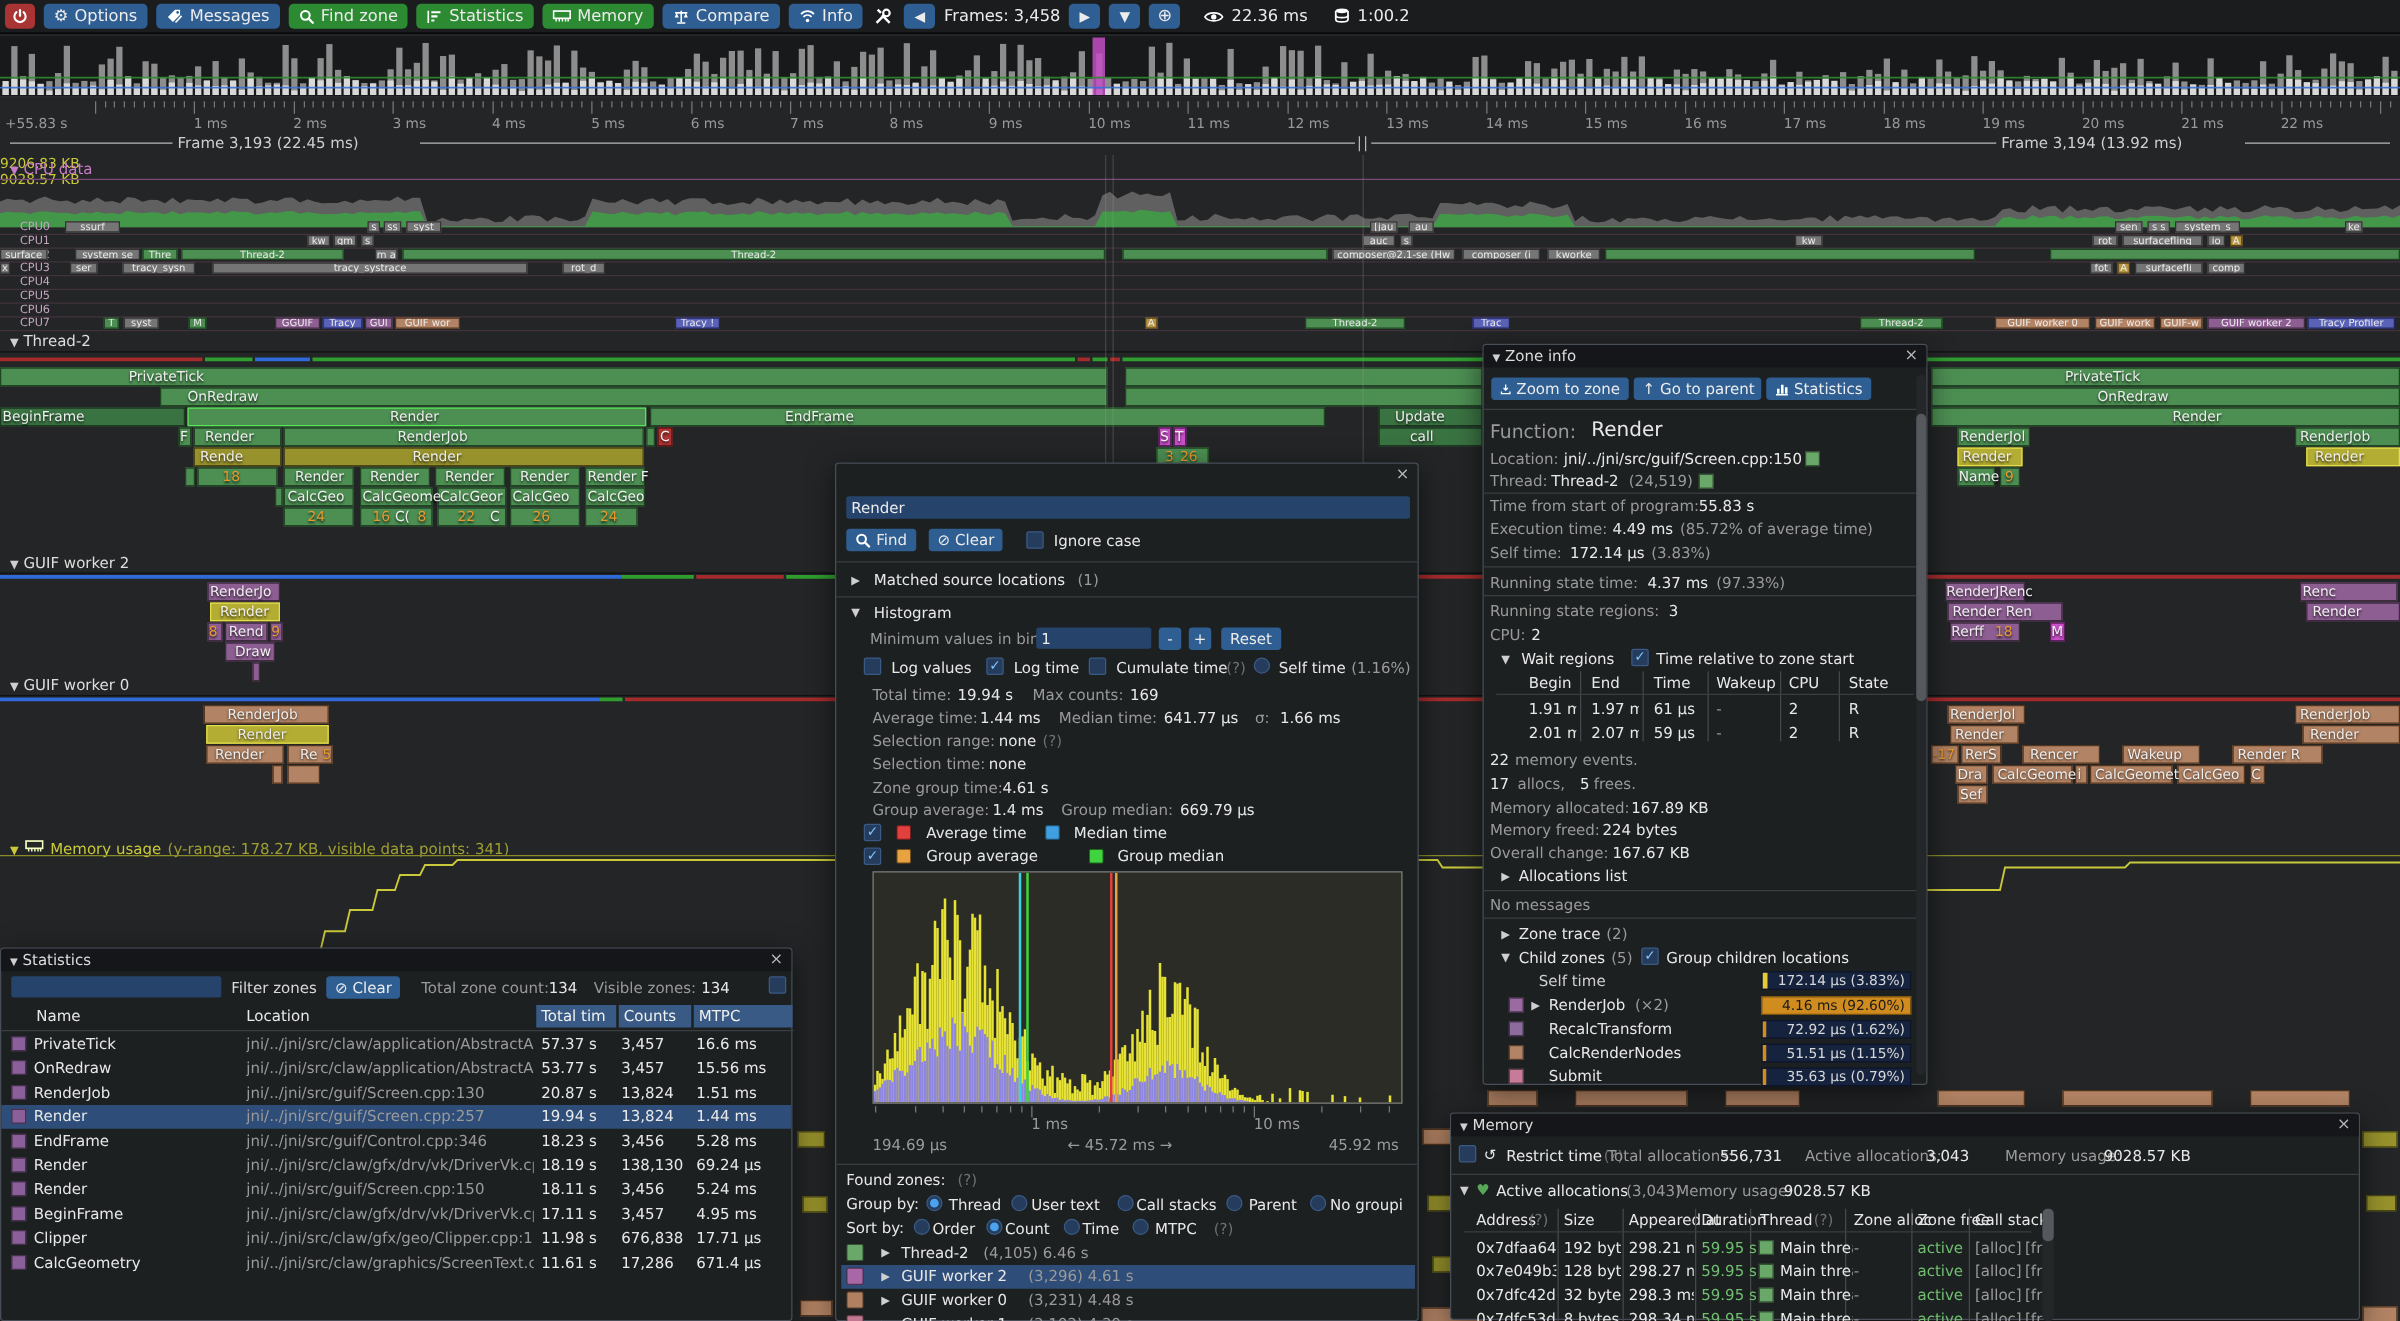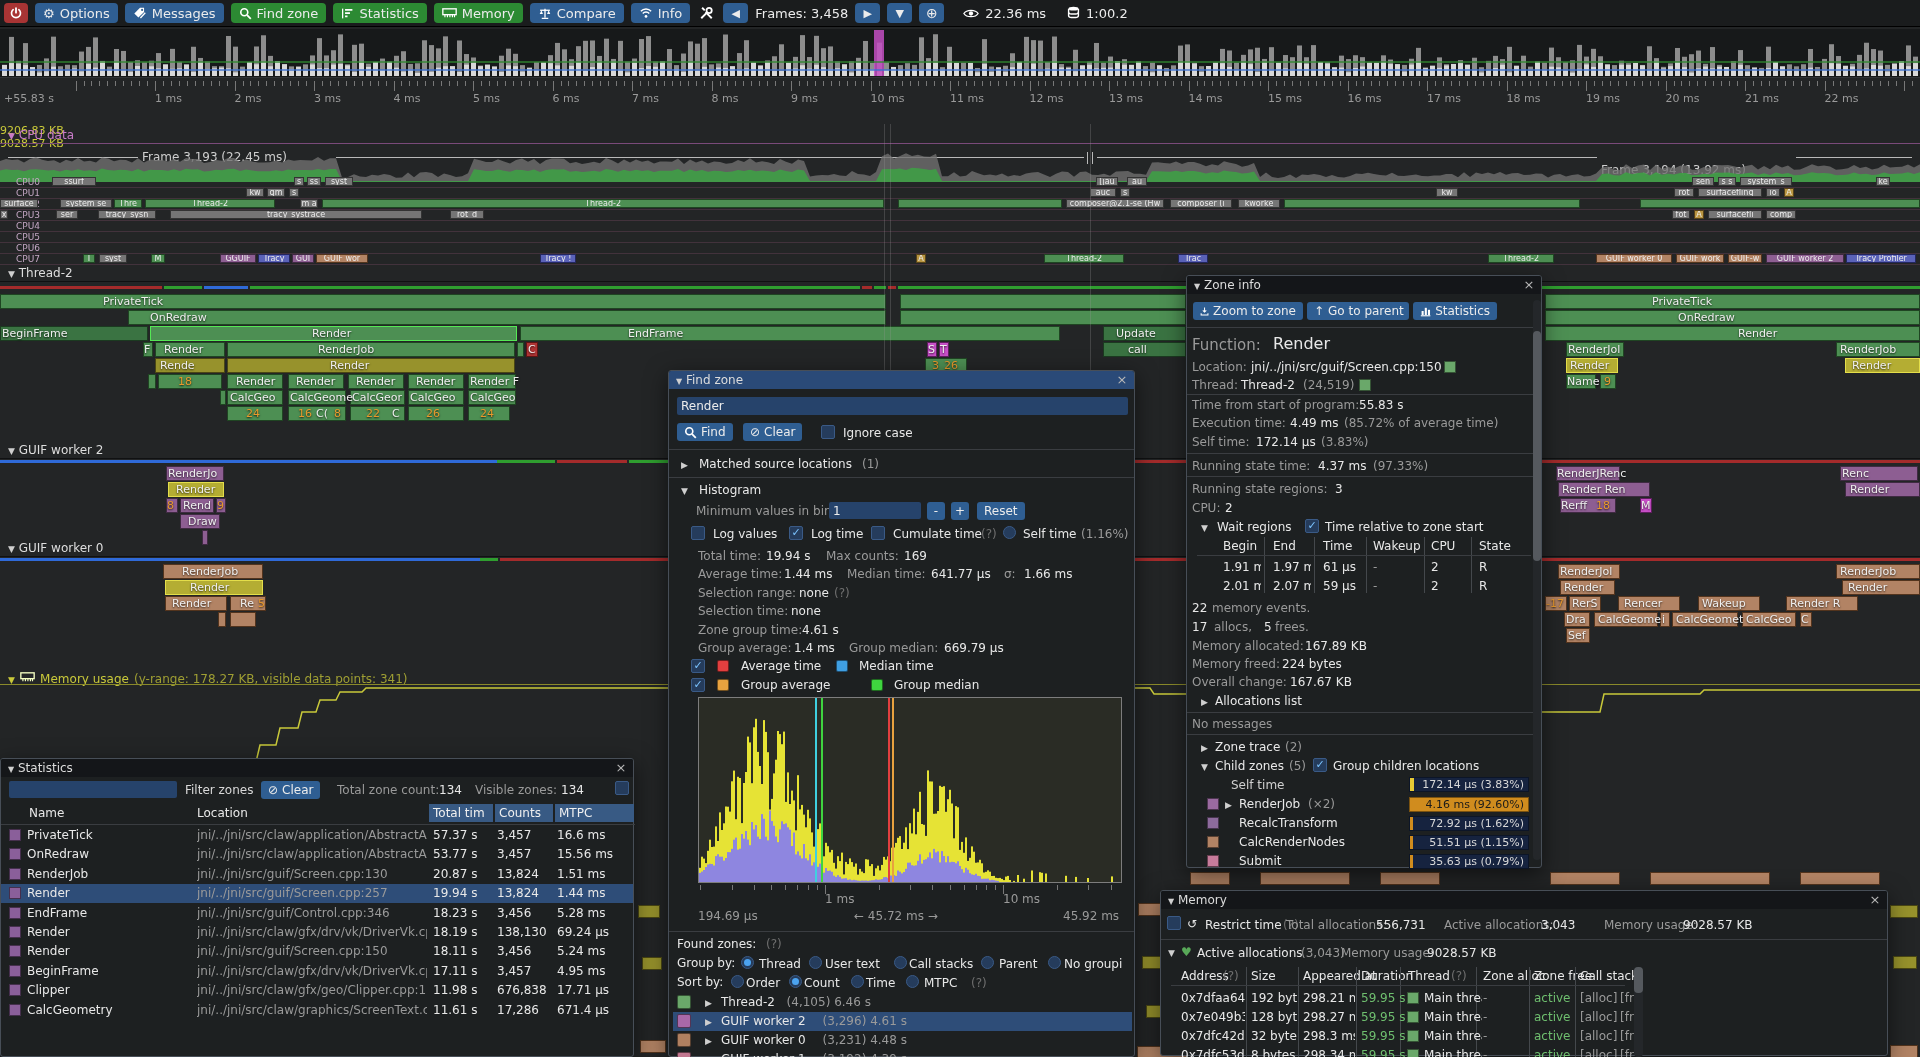--- a/index.html
+++ b/index.html
@@ -1005,28 +1005,28 @@
       <div class="rlabel" style="left: 1188.5px; top: 13px;">14 ms</div>
       <div class="rlabel" style="left: 1268px; top: 13px;">15 ms</div>
       <div class="rlabel" style="left: 1347.5px; top: 13px;">16 ms</div>
       <div class="rlabel" style="left: 1427px; top: 13px;">17 ms</div>
       <div class="rlabel" style="left: 1506.5px; top: 13px;">18 ms</div>
       <div class="rlabel" style="left: 1586px; top: 13px;">19 ms</div>
       <div class="rlabel" style="left: 1665.5px; top: 13px;">20 ms</div>
       <div class="rlabel" style="left: 1745px; top: 13px;">21 ms</div>
       <div class="rlabel" style="left: 1824.5px; top: 13px;">22 ms</div>
     </div>
-  <div id="frame-markers" style="position:absolute;left:0;top:106px;width:1920px;height:18px;margin-top:43px;">
+  <div id="frame-markers" style="position:absolute;left:0;top:106px;width:1920px;height:18px;">
     <span class="fline" style="left:8px;width:130px;"></span>
     <span class="fmark" style="left:142px;top:1px;">Frame 3,193 (22.45 ms)</span>
     <span class="fline" style="left:336px;width:748px;"></span>
     <span class="fline" style="left:1087px;width:1px;height:12px;top:3px;"></span>
     <span class="fline" style="left:1092px;width:1px;height:12px;top:3px;"></span>
     <span class="fline" style="left:1097px;width:500px;"></span>
-    <span class="fmark" style="left:1601px;top:14px;">Frame 3,194 (13.92 ms)</span>
+    <span class="fmark" style="left:1601px;top:1px;">Frame 3,194 (13.92 ms)</span>
     <span class="fline" style="left:1796px;width:116px;"></span>
   </div>
   <div id="timeline" style="position:absolute;left:0;top:124px;width:1920px;height:933px;">
       <div class="sect-head" style="left: 8px; top: 4px; color: rgb(199, 123, 199);"><span class="tri" style="color:#c77bc7">▼</span> <span>CPU data</span></div>
       <div style="position: absolute; left: 0px; top: 19px; width: 1920px; height: 1px; background: rgb(122, 74, 122);"></div>
       <div style="position: absolute; left: 0px; top: 22px; width: 1920px; height: 36px;"><svg width="1920" height="36">
           <path d="M0,36 L0,15.1 L6,12.9 L12,13.9 L18,13.6 L24,16.4 L30,13.1 L36,11.2 L42,13.7 L48,14.9 L54,14.3 L60,16.9 L66,13.8 L72,15.6 L78,12.0 L84,15.4 L90,14.7 L96,16.5 L102,11.5 L108,12.4 L114,15.3 L120,13.7 L126,14.0 L132,16.6 L138,12.2 L144,16.6 L150,13.4 L156,14.0 L162,14.0 L168,15.4 L174,12.8 L180,15.8 L186,11.9 L192,13.0 L198,12.9 L204,16.9 L210,16.0 L216,13.9 L222,14.7 L228,12.1 L234,12.0 L240,15.9 L246,13.3 L252,15.4 L258,16.5 L264,16.4 L270,16.3 L276,14.5 L282,16.5 L288,13.5 L294,14.8 L300,14.0 L306,14.3 L312,14.6 L318,11.1 L324,14.7 L330,12.2 L336,12.2 L342,31.5 L348,30.9 L354,28.2 L360,30.6 L366,31.1 L372,28.8 L378,29.6 L384,27.9 L390,28.9 L396,31.7 L402,31.4 L408,26.5 L414,31.2 L420,26.6 L426,26.1 L432,27.0 L438,31.1 L444,27.4 L450,29.0 L456,30.9 L462,30.2 L468,27.2 L474,12.7 L480,14.3 L486,15.9 L492,16.1 L498,13.2 L504,15.5 L510,17.5 L516,13.9 L522,12.6 L528,15.8 L534,13.1 L540,18.0 L546,14.1 L552,12.6 L558,12.5 L564,12.7 L570,17.3 L576,16.0 L582,17.9 L588,17.0 L594,15.7 L600,17.3 L606,12.1 L612,14.3 L618,17.4 L624,13.6 L630,16.6 L636,13.6 L642,15.8 L648,14.5 L654,17.6 L660,15.4 L666,15.5 L672,15.7 L678,12.5 L684,18.0 L690,13.5 L696,16.6 L702,14.4 L708,17.4 L714,15.4 L720,16.0 L726,17.7 L732,17.0 L738,14.1 L744,16.0 L750,12.2 L756,16.5 L762,15.3 L768,16.2 L774,17.9 L780,13.1 L786,15.7 L792,17.8 L798,13.4 L804,15.1 L810,30.6 L816,29.4 L822,29.0 L828,29.2 L834,27.9 L840,29.4 L846,30.0 L852,25.1 L858,28.1 L864,28.4 L870,30.0 L876,26.1 L882,10.2 L888,7.4 L894,12.7 L900,9.9 L906,7.2 L912,9.9 L918,8.7 L924,10.6 L930,10.8 L936,7.7 L942,30.3 L948,30.2 L954,26.2 L960,30.5 L966,29.8 L972,25.0 L978,27.2 L984,29.2 L990,28.5 L996,29.6 L1002,27.5 L1008,30.4 L1014,29.0 L1020,30.1 L1026,27.4 L1032,26.4 L1038,26.1 L1044,28.6 L1050,30.9 L1056,27.8 L1062,25.4 L1068,26.1 L1074,30.8 L1080,26.0 L1086,25.4 L1092,28.7 L1098,29.0 L1104,27.7 L1110,29.7 L1116,25.5 L1122,25.2 L1128,25.0 L1134,27.8 L1140,27.7 L1146,28.7 L1152,16.4 L1158,16.3 L1164,16.9 L1170,17.4 L1176,15.6 L1182,17.9 L1188,16.1 L1194,16.1 L1200,17.7 L1206,20.3 L1212,18.2 L1218,19.6 L1224,15.2 L1230,16.8 L1236,18.0 L1242,20.7 L1248,19.4 L1254,17.1 L1260,31.0 L1266,26.6 L1272,30.9 L1278,32.0 L1284,31.1 L1290,28.4 L1296,32.0 L1302,28.4 L1308,29.0 L1314,28.0 L1320,29.0 L1326,31.0 L1332,29.0 L1338,31.0 L1344,31.5 L1350,30.1 L1356,27.4 L1362,28.1 L1368,26.7 L1374,28.0 L1380,28.9 L1386,29.6 L1392,26.8 L1398,29.7 L1404,29.9 L1410,29.3 L1416,28.6 L1422,30.0 L1428,30.3 L1434,29.6 L1440,29.4 L1446,28.0 L1452,27.9 L1458,31.2 L1464,26.2 L1470,31.1 L1476,26.6 L1482,28.1 L1488,26.4 L1494,28.2 L1500,26.1 L1506,28.7 L1512,27.2 L1518,27.0 L1524,28.9 L1530,28.7 L1536,27.4 L1542,27.8 L1548,31.4 L1554,28.8 L1560,28.0 L1566,30.6 L1572,28.9 L1578,28.2 L1584,30.6 L1590,30.0 L1596,27.6 L1602,21.6 L1608,20.5 L1614,23.6 L1620,23.9 L1626,18.2 L1632,22.0 L1638,19.4 L1644,18.6 L1650,23.9 L1656,18.4 L1662,22.7 L1668,20.9 L1674,22.5 L1680,19.7 L1686,19.4 L1692,23.7 L1698,23.5 L1704,21.0 L1710,22.1 L1716,18.9 L1722,19.3 L1728,18.9 L1734,20.3 L1740,21.8 L1746,20.1 L1752,18.7 L1758,23.4 L1764,20.0 L1770,23.3 L1776,18.7 L1782,21.5 L1788,19.5 L1794,23.8 L1800,23.5 L1806,21.1 L1812,18.2 L1818,20.3 L1824,19.4 L1830,20.4 L1836,23.8 L1842,23.3 L1848,22.3 L1854,19.0 L1860,21.9 L1866,20.8 L1872,23.5 L1878,22.3 L1884,18.8 L1890,21.4 L1896,20.9 L1902,20.7 L1908,18.4 L1914,21.6 L1920,18.2 L1920,36 Z" fill="#6f6f6f" opacity="0.8"></path>
           <path d="M0,36 L0,24.5 L6,23.3 L12,23.9 L18,23.7 L24,25.2 L30,23.4 L36,23.2 L42,23.7 L48,24.4 L54,24.1 L60,25.5 L66,23.8 L72,24.8 L78,23.3 L84,24.7 L90,24.3 L96,25.3 L102,22.5 L108,23.9 L114,24.6 L120,23.7 L126,23.9 L132,25.3 L138,23.0 L144,25.4 L150,23.8 L156,23.9 L162,23.9 L168,24.7 L174,23.2 L180,24.9 L186,22.8 L192,23.6 L198,23.3 L204,25.5 L210,25.0 L216,23.8 L222,24.3 L228,23.1 L234,22.8 L240,25.0 L246,23.5 L252,24.6 L258,25.3 L264,25.2 L270,25.2 L276,24.2 L282,25.2 L288,23.6 L294,24.3 L300,23.9 L306,24.1 L312,24.2 L318,23.1 L324,24.3 L330,22.9 L336,22.9 L342,35.0 L348,35.0 L354,35.0 L360,35.0 L366,35.0 L372,35.0 L378,35.0 L384,35.0 L390,35.0 L396,35.0 L402,35.0 L408,35.0 L414,35.0 L420,35.0 L426,35.0 L432,35.0 L438,35.0 L444,35.0 L450,35.0 L456,35.0 L462,35.0 L468,35.0 L474,23.2 L480,24.0 L486,24.9 L492,25.1 L498,23.4 L504,24.7 L510,25.8 L516,23.8 L522,23.9 L528,24.9 L534,23.4 L540,26.1 L546,24.0 L552,23.2 L558,23.5 L564,23.2 L570,25.7 L576,25.0 L582,26.0 L588,25.6 L594,24.8 L600,25.7 L606,22.9 L612,24.1 L618,25.8 L624,23.7 L630,25.3 L636,23.7 L642,24.9 L648,24.2 L654,25.9 L660,24.7 L666,24.7 L672,24.8 L678,23.0 L684,26.1 L690,23.6 L696,25.3 L702,24.1 L708,25.8 L714,24.7 L720,25.0 L726,25.9 L732,25.6 L738,24.0 L744,25.0 L750,23.8 L756,25.2 L762,24.6 L768,25.1 L774,26.0 L780,23.4 L786,24.9 L792,26.0 L798,23.6 L804,24.5 L810,35.0 L816,35.0 L822,35.0 L828,35.0 L834,35.0 L840,35.0 L846,35.0 L852,35.0 L858,35.0 L864,35.0 L870,35.0 L876,35.0 L882,23.2 L888,23.1 L894,23.2 L900,22.5 L906,23.9 L912,21.8 L918,22.3 L924,23.1 L930,23.9 L936,22.9 L942,35.0 L948,35.0 L954,35.0 L960,35.0 L966,35.0 L972,35.0 L978,35.0 L984,35.0 L990,35.0 L996,35.0 L1002,35.0 L1008,35.0 L1014,35.0 L1020,35.0 L1026,35.0 L1032,35.0 L1038,35.0 L1044,35.0 L1050,35.0 L1056,35.0 L1062,35.0 L1068,35.0 L1074,35.0 L1080,35.0 L1086,35.0 L1092,35.0 L1098,35.0 L1104,35.0 L1110,35.0 L1116,35.0 L1122,35.0 L1128,35.0 L1134,35.0 L1140,35.0 L1146,35.0 L1152,25.2 L1158,25.2 L1164,25.5 L1170,25.8 L1176,24.8 L1182,26.0 L1188,25.0 L1194,25.1 L1200,25.9 L1206,27.4 L1212,26.2 L1218,27.0 L1224,24.6 L1230,25.4 L1236,26.1 L1242,27.6 L1248,26.9 L1254,25.6 L1260,35.0 L1266,35.0 L1272,35.0 L1278,35.0 L1284,35.0 L1290,35.0 L1296,35.0 L1302,35.0 L1308,35.0 L1314,35.0 L1320,35.0 L1326,35.0 L1332,35.0 L1338,35.0 L1344,35.0 L1350,35.0 L1356,35.0 L1362,35.0 L1368,35.0 L1374,35.0 L1380,35.0 L1386,35.0 L1392,35.0 L1398,35.0 L1404,35.0 L1410,35.0 L1416,35.0 L1422,35.0 L1428,35.0 L1434,35.0 L1440,35.0 L1446,35.0 L1452,35.0 L1458,35.0 L1464,35.0 L1470,35.0 L1476,35.0 L1482,35.0 L1488,35.0 L1494,35.0 L1500,35.0 L1506,35.0 L1512,35.0 L1518,35.0 L1524,35.0 L1530,35.0 L1536,35.0 L1542,35.0 L1548,35.0 L1554,35.0 L1560,35.0 L1566,35.0 L1572,35.0 L1578,35.0 L1584,35.0 L1590,35.0 L1596,35.0 L1602,28.1 L1608,27.5 L1614,29.2 L1620,29.4 L1626,26.2 L1632,28.3 L1638,26.9 L1644,26.5 L1650,29.4 L1656,26.3 L1662,28.7 L1668,27.7 L1674,28.6 L1680,27.1 L1686,26.9 L1692,29.2 L1698,29.1 L1704,27.7 L1710,28.4 L1716,26.6 L1722,26.8 L1728,26.6 L1734,27.4 L1740,28.2 L1746,27.3 L1752,26.5 L1758,29.1 L1764,27.2 L1770,29.0 L1776,26.5 L1782,28.0 L1788,26.9 L1794,29.3 L1800,29.1 L1806,27.8 L1812,26.2 L1818,27.3 L1824,26.9 L1830,27.4 L1836,29.3 L1842,29.0 L1848,28.5 L1854,26.6 L1860,28.2 L1866,27.7 L1872,29.1 L1878,28.5 L1884,26.6 L1890,28.0 L1896,27.7 L1902,27.6 L1908,26.3 L1914,28.1 L1920,26.2 L1920,36 Z" fill="#3f9e46" opacity="0.9"></path>
         </svg></div>
       <div class="cpu-label" style="left: 16px; top: 53px;">CPU0</div>
@@ -1397,21 +1397,20 @@
       <div class="cell val" style="left: 496px; top: 224.2px; width: 54px;">676,838</div>
       <div class="cell val" style="left: 556px; top: 224.2px; width: 74px;">17.71 µs</div>
       <div class="sw" style="left: 8px; top: 244.6px; background: rgb(138, 95, 154);"></div>
       <div class="cell val" style="left: 26px; top: 243.6px; width: 166px;">CalcGeometry</div>
       <div class="cell lab" style="left: 196px; top: 243.6px; width: 230px;">jni/../jni/src/claw/graphics/ScreenText.cp..</div>
       <div class="cell val" style="left: 432px; top: 243.6px; width: 58px;">11.61 s</div>
       <div class="cell val" style="left: 496px; top: 243.6px; width: 54px;">17,286</div>
       <div class="cell val" style="left: 556px; top: 243.6px; width: 74px;">671.4 µs</div>
     </div>
   <div id="win-find" class="win" style="left: 668px; top: 370px; width: 467px; height: 687px;">
-      <div class="wtitle active"><span class="tri" style="font-size:8px;">▼</span> <span>Find zone</span></div>
       <div class="wx" style="right: 4px;">×</div>
       <div class="input" style="left: 8px; top: 26px; width: 451px; height: 18px;">Render</div>
       <div class="btn" style="left: 8px; top: 52px;">
         <svg width="13" height="13" viewBox="0 0 16 16">
           <circle cx="6.5" cy="6.5" r="4.3" fill="none" stroke="#fff" stroke-width="2"></circle>
           <path d="M10 10 L14.5 14.5" stroke="#fff" stroke-width="2.2"></path>
         </svg> 
         <span>Find</span>
       </div>
       <div class="btn" style="left: 74px; top: 52px;">

